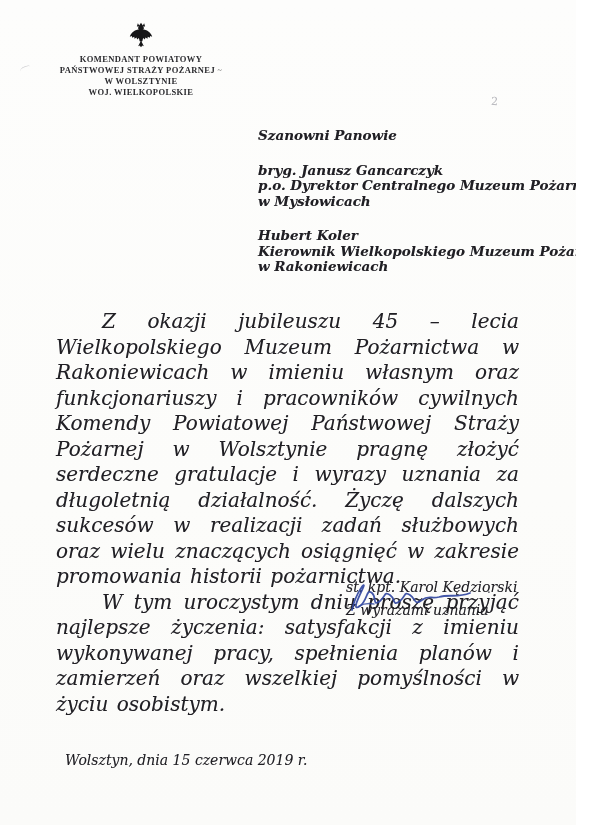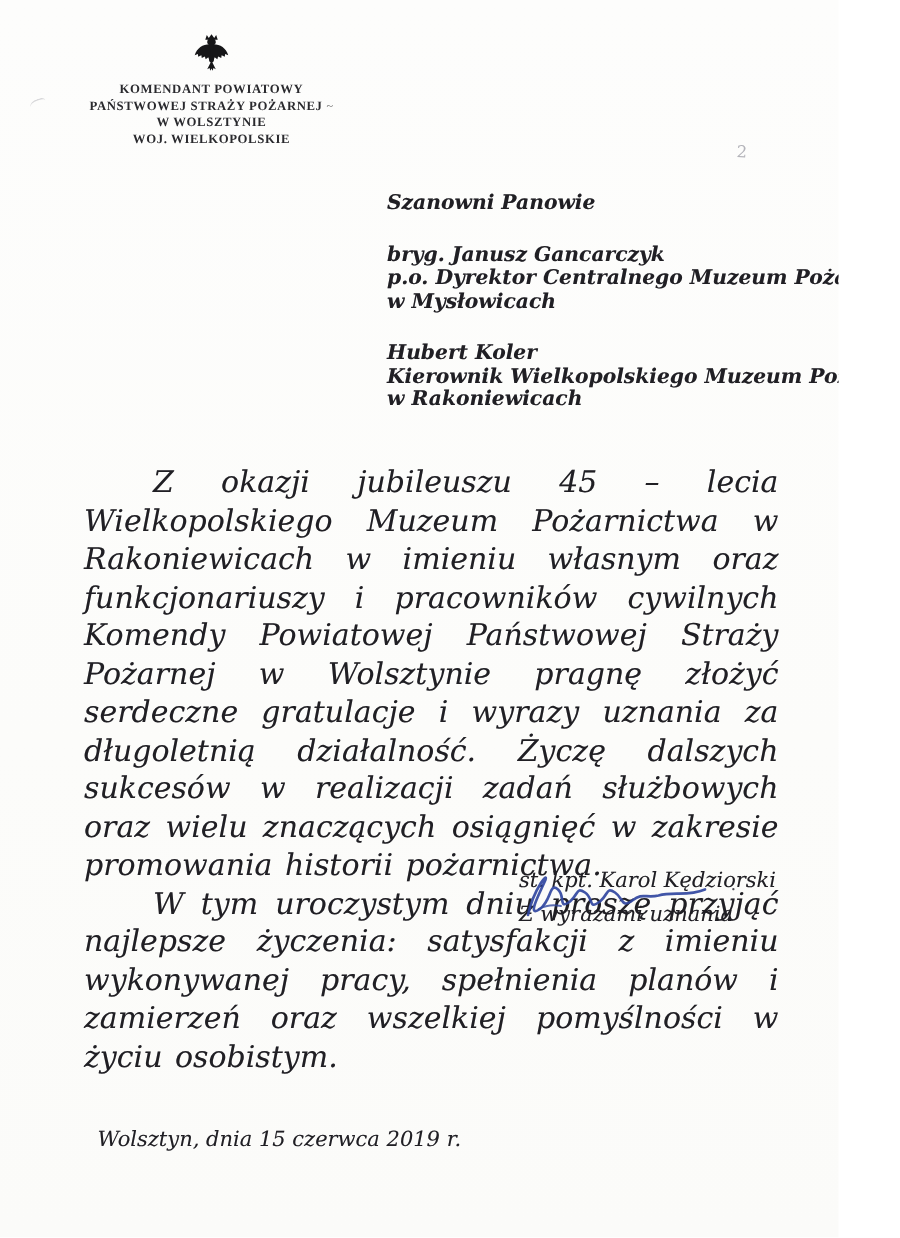--- a/index.html
+++ b/index.html
@@ -3,20 +3,21 @@
 <meta charset="utf-8">
 <style>
   html,body{margin:0;padding:0;}
   .page{
     position:relative;
     width:559px;height:825px;
     background:linear-gradient(180deg,#fdfdfc 0%, #fcfcfa 60%, #fbfbf9 100%);
     overflow:hidden;
     font-family:"DejaVu Serif","Liberation Serif",serif;
     color:#201f24;
+    padding-left:17px;
   }
 
   
   .letterhead{
     position:absolute;left:56px;top:20px;width:170px;
     text-align:center;
   }
   .eagle{width:26px;height:30px;margin:0 auto 4px auto;}
   .lh-line{
     font-family:"Liberation Serif","DejaVu Serif",serif;

